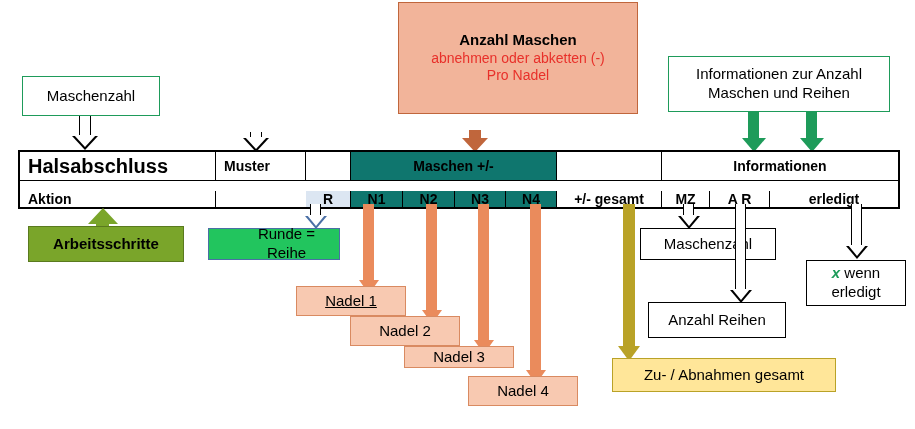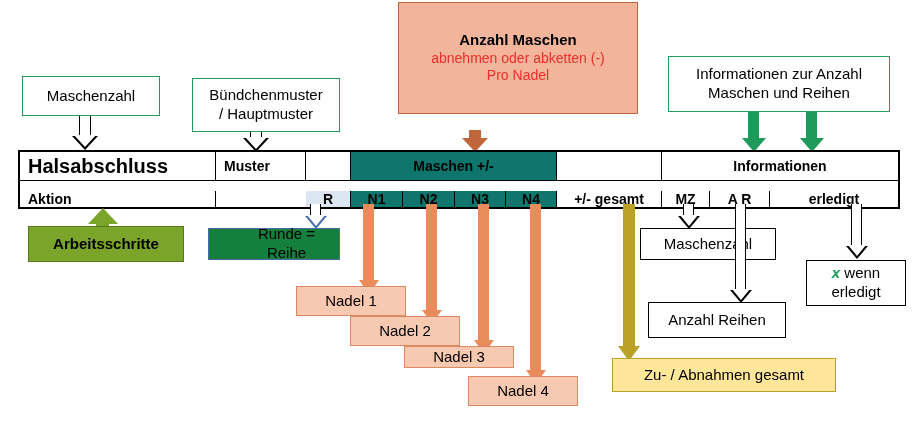--- a/index.html
+++ b/index.html
@@ -22,21 +22,21 @@
     text-align:center;
     line-height:1.25;
     background:#ffffff;
   }
   .box .inner{width:100%;padding:0 4px;}
 
   .b-green{border:1.5px solid #1e9b5a;}
   .b-black{border:1.5px solid #000000;}
   .b-salmon{border:1.5px solid #c0663c;background:#f2b49a;}
   .b-salmon-light{border:1.5px solid #d98a61;background:#f8c9b1;}
-  .b-blue{border:1.5px solid #4a6fa5;background:#15803d;padding-left:25px;}
+  .b-blue{border:1.5px solid #4a6fa5;background:#22c55e;padding-left:25px;}
   .b-olive{border:1.5px solid #5a7a1e;background:#7aa52a;}
   .b-yellow{border:1.5px solid #b9a227;background:#ffe699;}
 
   
   .t15{font-size:15px;}
   .t14{font-size:14px;}
   .bold{font-weight:bold;}
   .green-txt{color:#1e9b5a;}
   .red-txt{color:#e8302a;}
 
@@ -86,24 +86,20 @@
 </style>
 </head>
 <body>
 
 <div class="stage">
 
   <div class="box b-green" style="left:22px;top:76px;width:138px;height:40px;">
     <span class="inner t15">Maschenzahl</span>
   </div>
 
-  <div class="box b-green" style="left:192px;top:78px;width:148px;height:54px;">
-    <span class="inner t15" style="white-space:pre-line;">Bündchenmuster
-/ Hauptmuster</span>
-  </div>
 
   <div class="box b-salmon" style="left:398px;top:2px;width:240px;height:112px;flex-direction:column;">
     <div class="inner t15 bold">Anzahl Maschen</div>
     <div class="inner t14 red-txt">abnehmen oder abketten (-)</div>
     <div class="inner t14 red-txt">Pro Nadel</div>
   </div>
 
   <div class="box b-green" style="left:668px;top:56px;width:222px;height:56px;">
     <span class="inner t15" style="white-space:pre-line;">Informationen zur Anzahl
 Maschen und Reihen</span>
@@ -188,21 +184,21 @@
   </div>
   <div class="farrow" style="position:absolute;left:474px;top:204px;width:20px;height:152px;">
     <div class="shaft" style="left:4px;top:0;width:11px;height:138px;background:#ea8b5c;"></div>
     <div class="head" style="left:0;top:136px;border-left:10px solid transparent;border-right:10px solid transparent;border-top:14px solid #ea8b5c;"></div>
   </div>
   <div class="farrow" style="position:absolute;left:526px;top:204px;width:20px;height:182px;">
     <div class="shaft" style="left:4px;top:0;width:11px;height:168px;background:#ea8b5c;"></div>
     <div class="head" style="left:0;top:166px;border-left:10px solid transparent;border-right:10px solid transparent;border-top:14px solid #ea8b5c;"></div>
   </div>
 
-  <div class="box b-salmon-light" style="left:296px;top:286px;width:110px;height:30px;">
+  <div class="box b-salmon-light" style="left:296px;top:286px;width:110px;height:30px;text-decoration:underline;">
     <span class="inner t15">Nadel 1</span>
   </div>
   <div class="box b-salmon-light" style="left:350px;top:316px;width:110px;height:30px;">
     <span class="inner t15">Nadel 2</span>
   </div>
   <div class="box b-salmon-light" style="left:404px;top:346px;width:110px;height:22px;">
     <span class="inner t15">Nadel 3</span>
   </div>
   <div class="box b-salmon-light" style="left:468px;top:376px;width:110px;height:30px;">
     <span class="inner t15">Nadel 4</span>

